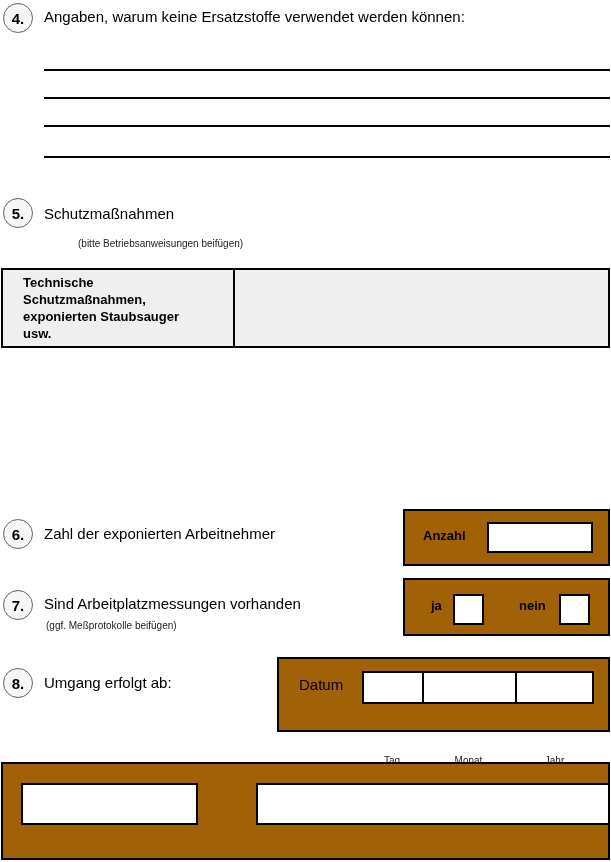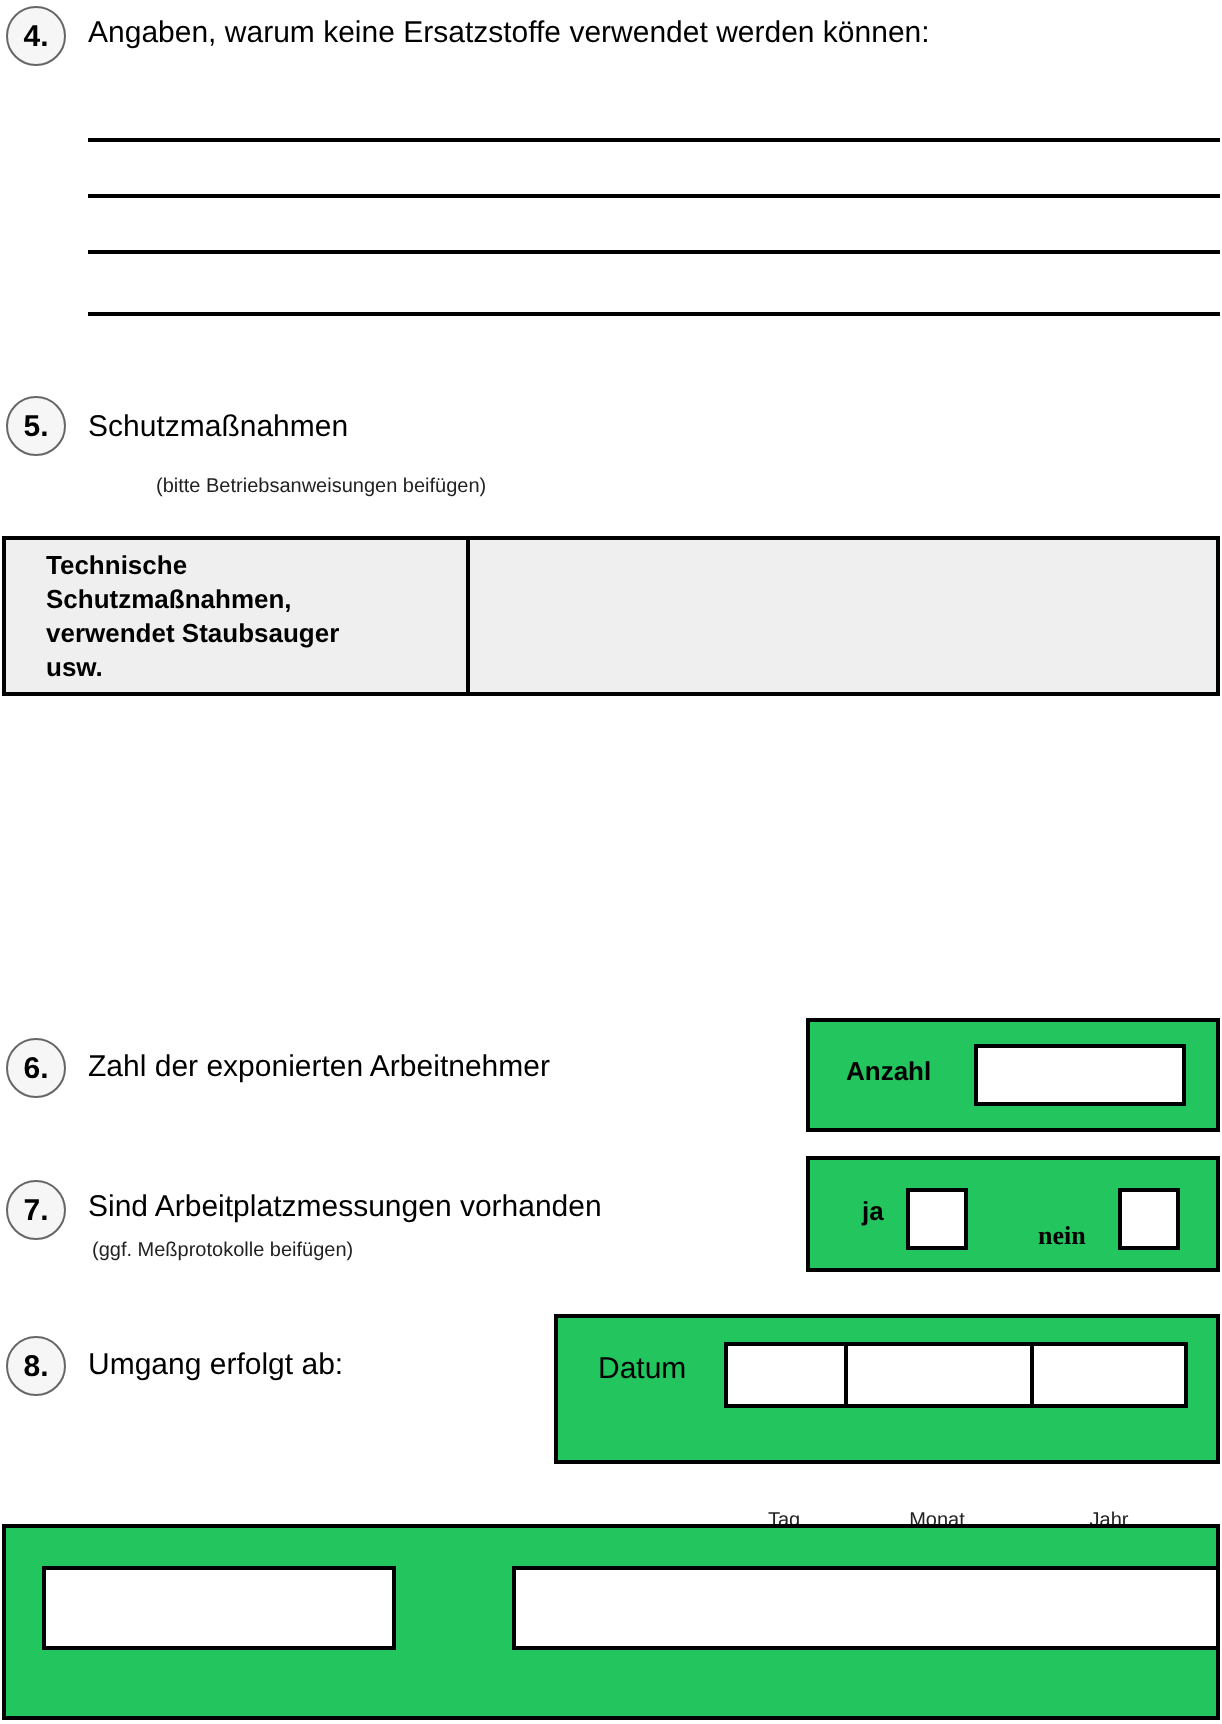--- a/index.html
+++ b/index.html
@@ -4,21 +4,21 @@
 <style>
   html, body { margin:0; padding:0; background:#ffffff; }
   body { width:611px; height:862px; position:relative; overflow:hidden;
          font-family:"Liberation Sans", sans-serif; color:#000; }
   .num { position:absolute; width:30px; height:30px; border:1px solid #666; border-radius:50%;
          background:#f6f6f6; font-weight:bold; font-size:15px; line-height:30px; text-align:center;
          box-sizing:border-box; }
   .title { position:absolute; font-size:15px; }
   .sub { position:absolute; font-size:10px; color:#222; }
   .line { position:absolute; left:44px; width:566px; height:2px; background:#000; }
-  .panel { position:absolute; background:#22c55e; border:2px solid #000; box-sizing:border-box; }
+  .panel { position:absolute; background:#a16207; border:2px solid #000; box-sizing:border-box; }
   .whitebox { position:absolute; background:#fff; border:2px solid #000; box-sizing:border-box; }
   table.prot { position:absolute; left:1px; top:268px; width:609px; border-collapse:collapse;
                background:#efefef; }
   table.prot td { border:2px solid #000; vertical-align:middle; padding:0 0 0 18px;
                   font-size:13px; font-weight:bold; line-height:17px; }
   table.prot td.val { padding:0; }
   .lbl { font-size:13px; font-weight:bold; position:absolute; }
   .small { position:absolute; font-size:10px; color:#222; text-align:center;margin-top:47px; }
 </style>
 </head>
@@ -34,42 +34,42 @@
 <div class="num" style="left:3px;top:198px;">5.</div>
 <div class="title" style="left:44px;top:205px;">Schutzmaßnahmen</div>
 <div class="sub" style="left:46px;top:238px;margin-left:32px;">(bitte Betriebsanweisungen beifügen)</div>
 
 <table class="prot">
   <tbody>
       <tr style="height:78px;">
     <td style="width:210px;padding-left:20px;">
       <div>Technische</div>
       <div>Schutzmaßnahmen,</div>
-      <div>verwendet Staubsauger</div>
+      <div>exponierten Staubsauger</div>
       <div>usw.</div>
     </td>
     <td class="val"></td>
   </tr>
 </tbody>
   </table>
 
 <div class="num" style="left:3px;top:519px;">6.</div>
 <div class="title" style="left:44px;top:525px;">Zahl der exponierten Arbeitnehmer</div>
 <div class="panel" style="left:403px;top:509px;width:207px;height:57px;">
   <div class="lbl" style="left:18px;top:17px;">Anzahl</div>
   <div class="whitebox" style="left:82px;top:11px;width:106px;height:31px;"></div>
 </div>
 
 <div class="num" style="left:3px;top:590px;">7.</div>
 <div class="title" style="left:44px;top:595px;">Sind Arbeitplatzmessungen vorhanden</div>
 <div class="sub" style="left:46px;top:620px;">(ggf. Meßprotokolle beifügen)</div>
 <div class="panel" style="left:403px;top:578px;width:207px;height:58px;">
   <div class="lbl" style="left:26px;top:18px;">ja</div>
   <div class="whitebox" style="left:48px;top:14px;width:31px;height:31px;"></div>
-  <div class="lbl" style="left:114px;top:30px;font-family:Liberation Serif, serif;">nein</div>
+  <div class="lbl" style="left:114px;top:18px;">nein</div>
   <div class="whitebox" style="left:154px;top:14px;width:31px;height:31px;"></div>
 </div>
 
 <div class="num" style="left:3px;top:668px;">8.</div>
 <div class="title" style="left:44px;top:674px;">Umgang erfolgt ab:</div>
 <div class="panel" style="left:277px;top:657px;width:333px;height:75px;padding-left:39px;">
   <div style="position:absolute;left:20px;top:17px;font-size:15px;">Datum</div>
   <div class="whitebox" style="left:83px;top:12px;width:232px;height:33px;">
     <div style="position:absolute;left:0;top:0;width:58px;height:29px;border-right:2px solid #000;"></div>
     <div style="position:absolute;left:60px;top:0;width:91px;height:29px;border-right:2px solid #000;"></div>

